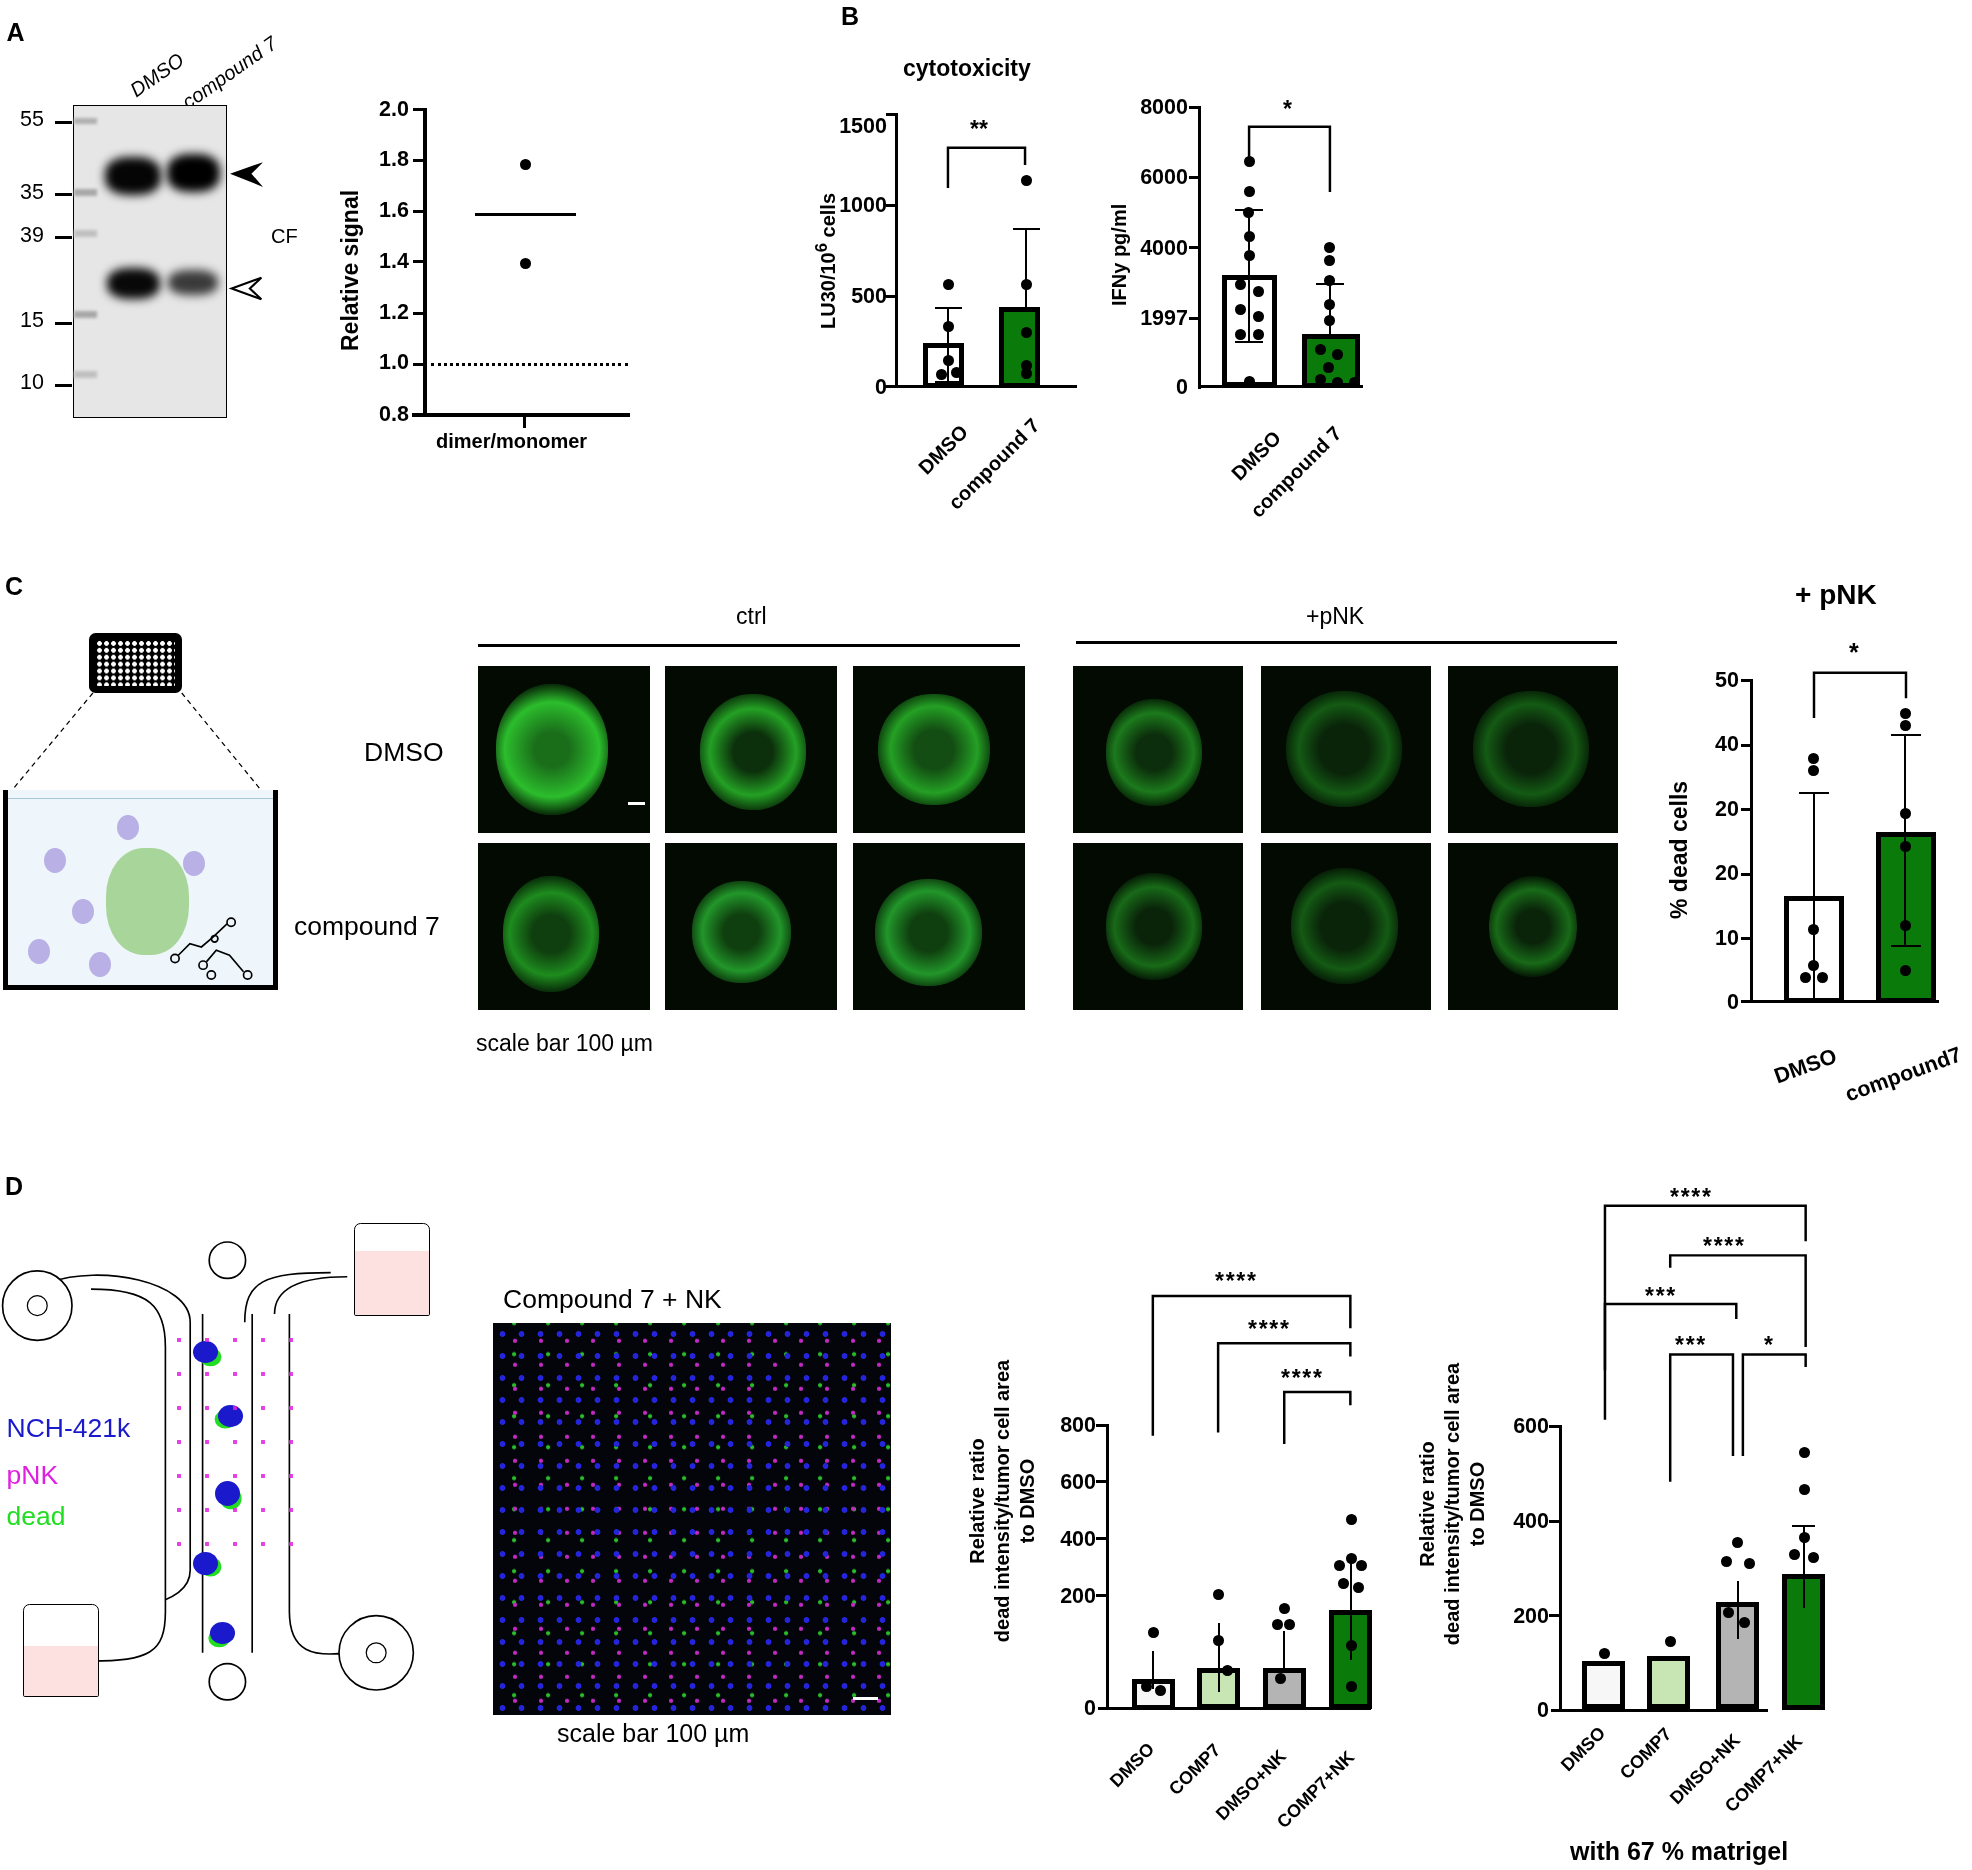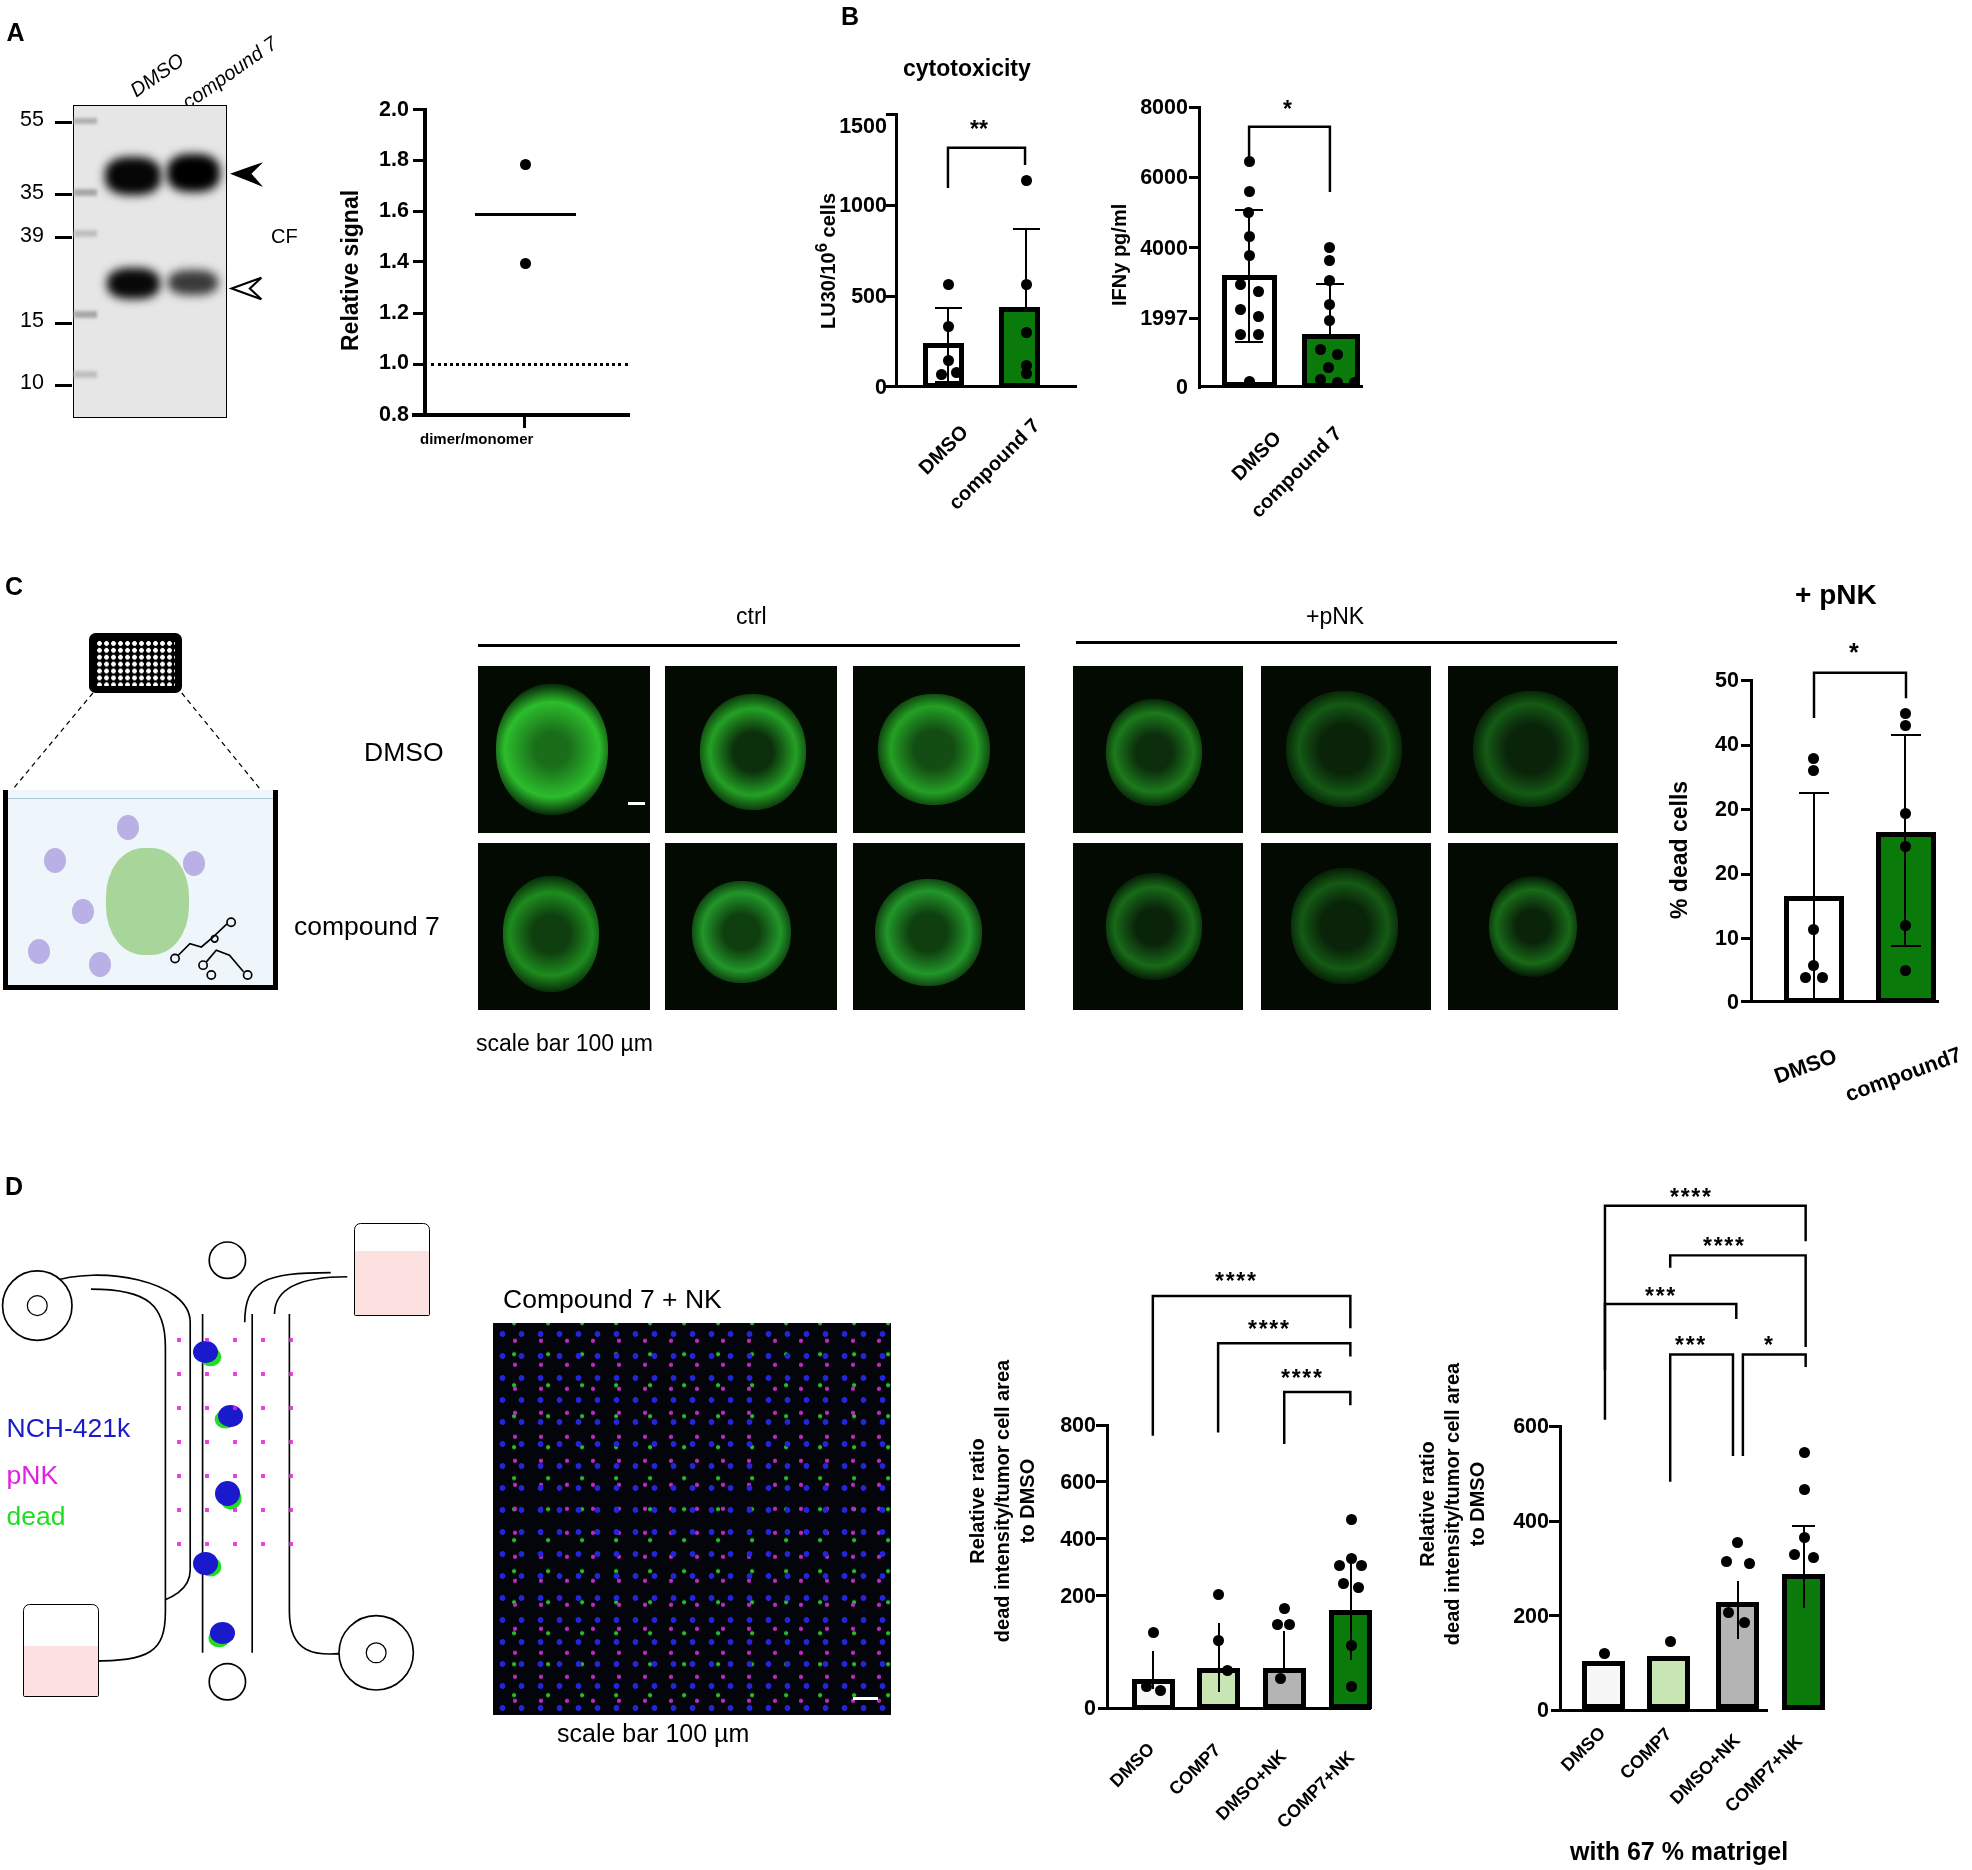--- a/index.html
+++ b/index.html
@@ -73,21 +73,21 @@
   <div class="tick" style="left:335px;top:300px;">1.2</div>
   <div class="ax" style="left:413px;top:312px;width:11.6px;height:3.3px;"></div>
   <div class="tick" style="left:335px;top:350px;">1.0</div>
   <div class="ax" style="left:413px;top:363px;width:11.6px;height:3.3px;"></div>
   <div class="tick" style="left:335px;top:402px;">0.8</div>
   <div class="abs" style="left:431px;top:363px;width:197px;border-top:3.3px dotted #000;"></div>
   <div class="ax" style="left:475px;top:213px;width:101px;height:3.3px;"></div>
   <div class="dot" style="left:525px;top:164px;"></div>
   <div class="dot" style="left:525px;top:263px;"></div>
   <div class="rot bold" style="left:337px;top:351px;font-size:23px;transform:rotate(-90deg);">Relative signal</div>
-  <div class="lbl bold" style="left:420px;top:430px;font-size:15px;">dimer/monomer</div>
+  <div class="lbl bold" style="left:436px;top:430px;font-size:20px;">dimer/monomer</div>
 </div>
 
 <div class="plabel" style="left:841px;top:1.7px;">B</div>
 <div class="lbl bold" style="left:903px;top:55px;font-size:23px;">cytotoxicity</div>
 
 <div>
   <div class="ax" style="left:895px;top:113px;width:3.3px;height:275px;"></div>
   <div class="ax" style="left:895px;top:385px;width:182px;height:3.3px;"></div>
   <div class="tick" style="left:813px;top:114px;">1500</div>
   <div class="ax" style="left:886px;top:113px;width:10px;height:2.5px;"></div>

